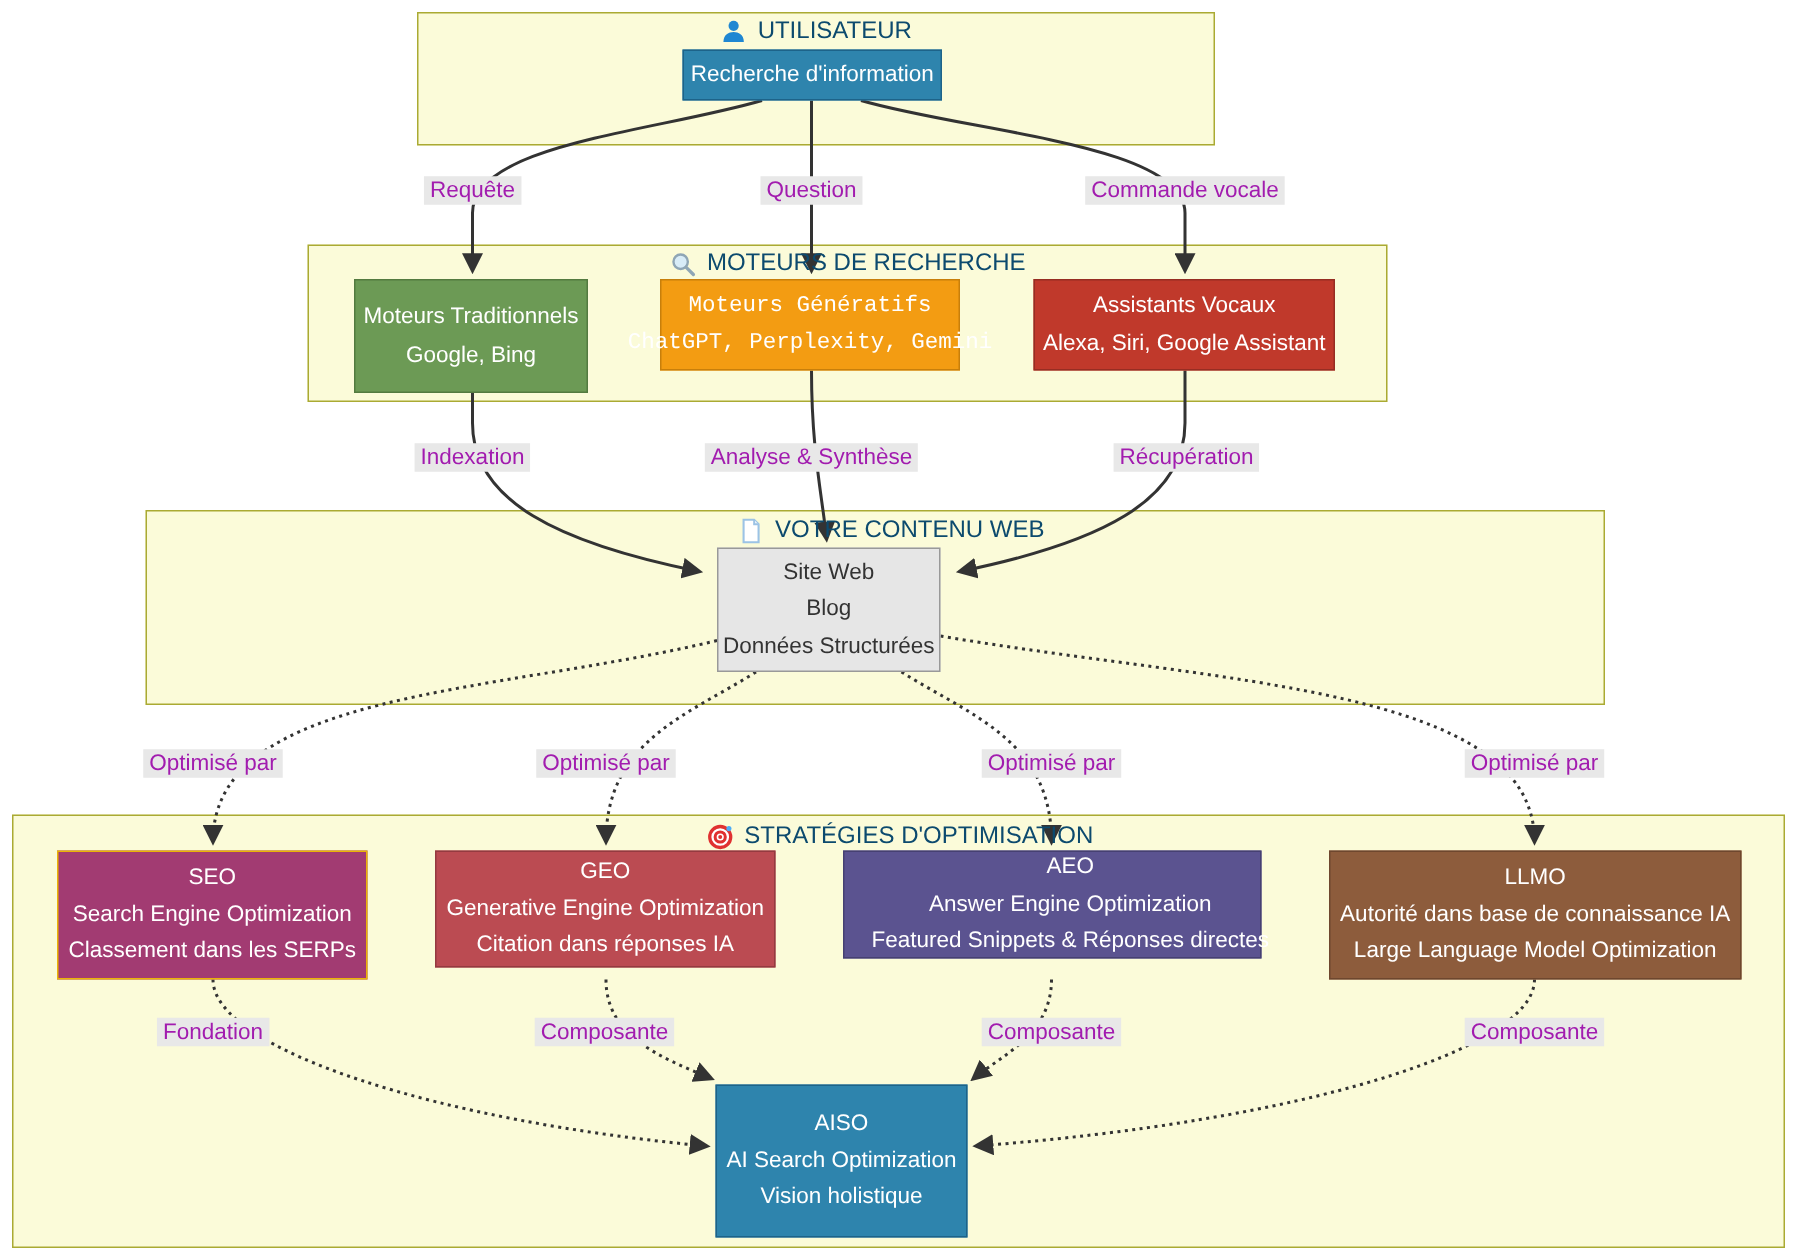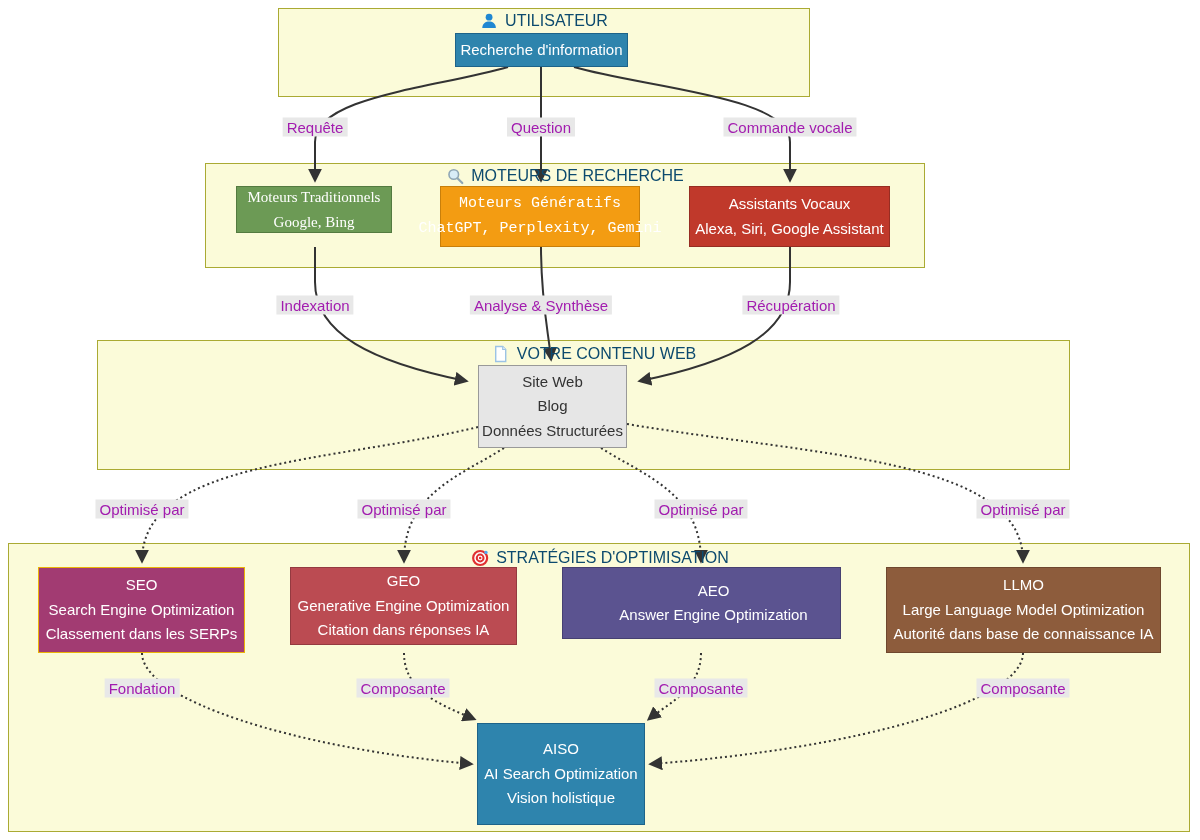--- a/index.html
+++ b/index.html
@@ -116,21 +116,21 @@
         <circle cx="14.8" cy="3.4" r="1.7" fill="#4dabf7"></circle>
       </svg>
   </span>
   <span>STRATÉGIES D'OPTIMISATION</span>
 </div>
 
 <div class="node n-teal" style="left:455px;top:33px;width:173px;height:34px;">
   <div class="line">Recherche d'information</div>
 </div>
 
-<div class="node n-green gap2" style="left:236px;top:186px;width:156px;height:47px;font-family:Liberation Serif, serif;">
+<div class="node n-green gap2" style="left:236px;top:186px;width:156px;height:76px;">
   <div class="line">Moteurs Traditionnels</div>
   <div class="line">Google, Bing</div>
 </div>
 <div class="node n-orange gap2" style="left:440px;top:186px;width:200px;height:61px;font-family:Liberation Mono, monospace;">
   <div class="line">Moteurs Génératifs</div>
   <div class="line">ChatGPT, Perplexity, Gemini</div>
 </div>
 <div class="node n-red gap2" style="left:689px;top:186px;width:201px;height:61px;">
   <div class="line">Assistants Vocaux</div>
   <div class="line">Alexa, Siri, Google Assistant</div>
@@ -148,25 +148,26 @@
   <div class="line">Classement dans les SERPs</div>
 </div>
 <div class="node n-geored gap3" style="left:290px;top:567px;width:227px;height:78px;">
   <div class="line">GEO</div>
   <div class="line">Generative Engine Optimization</div>
   <div class="line">Citation dans réponses IA</div>
 </div>
 <div class="node n-violet gap3" style="left:562px;top:567px;width:279px;height:72px;padding-left:24px;">
   <div class="line">AEO</div>
   <div class="line">Answer Engine Optimization</div>
+  <div class="line">Featured Snippets &amp; Réponses directes</div>
 </div>
 <div class="node n-brown gap3" style="left:886px;top:567px;width:275px;height:86px;">
   <div class="line">LLMO</div>
+  <div class="line">Autorité dans base de connaissance IA</div>
   <div class="line">Large Language Model Optimization</div>
-  <div class="line">Autorité dans base de connaissance IA</div>
 </div>
 
 <div class="node n-teal gap3" style="left:477px;top:723px;width:168px;height:102px;">
   <div class="line">AISO</div>
   <div class="line">AI Search Optimization</div>
   <div class="line">Vision holistique</div>
 </div>
 
 <span class="edge-label" style="left:315px;top:127px;">Requête</span>
 <span class="edge-label" style="left:541px;top:127px;">Question</span>

